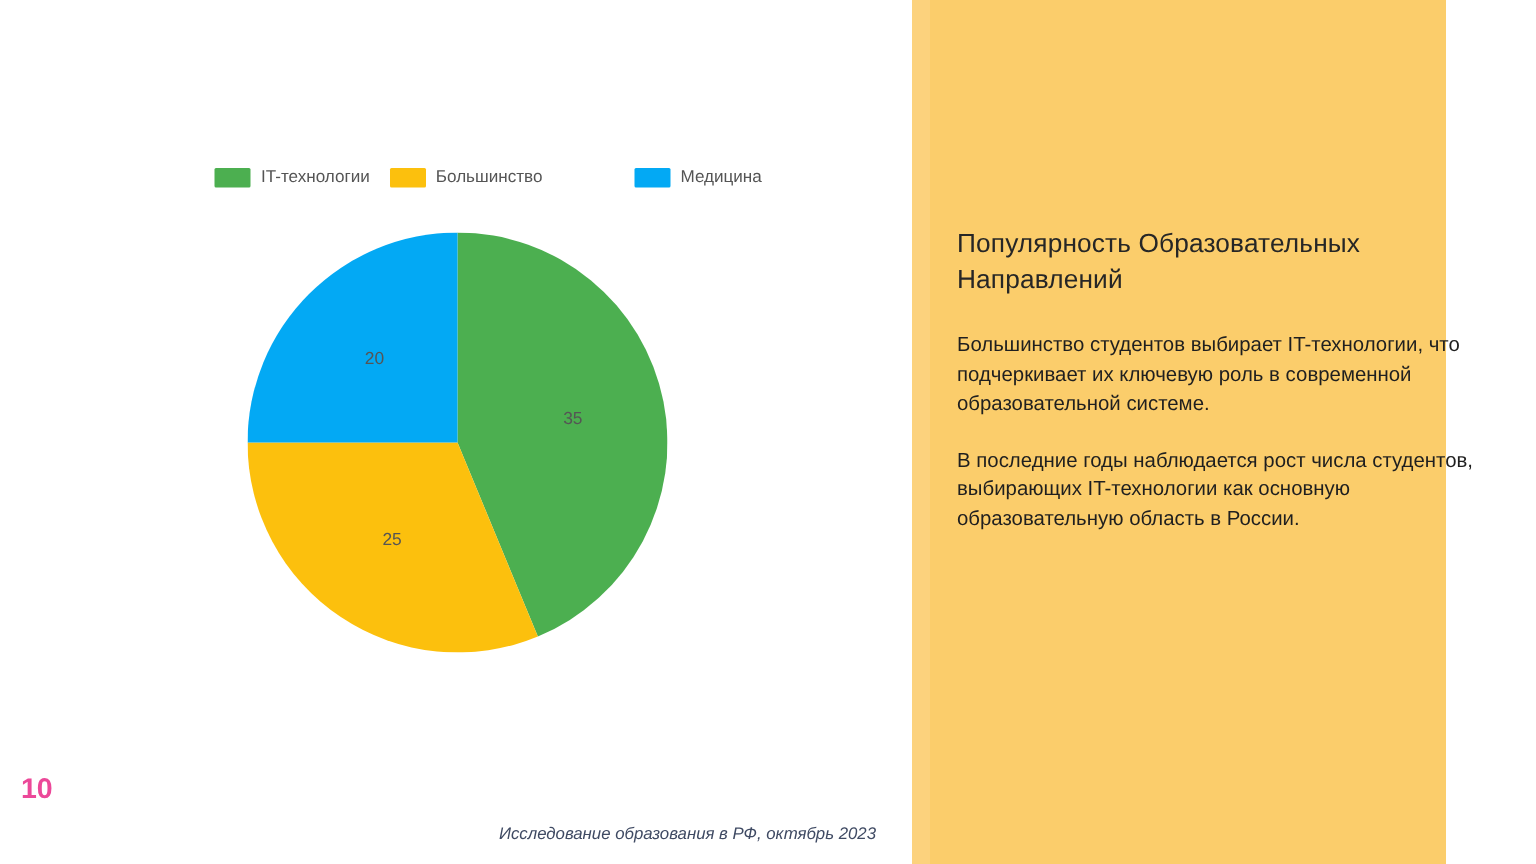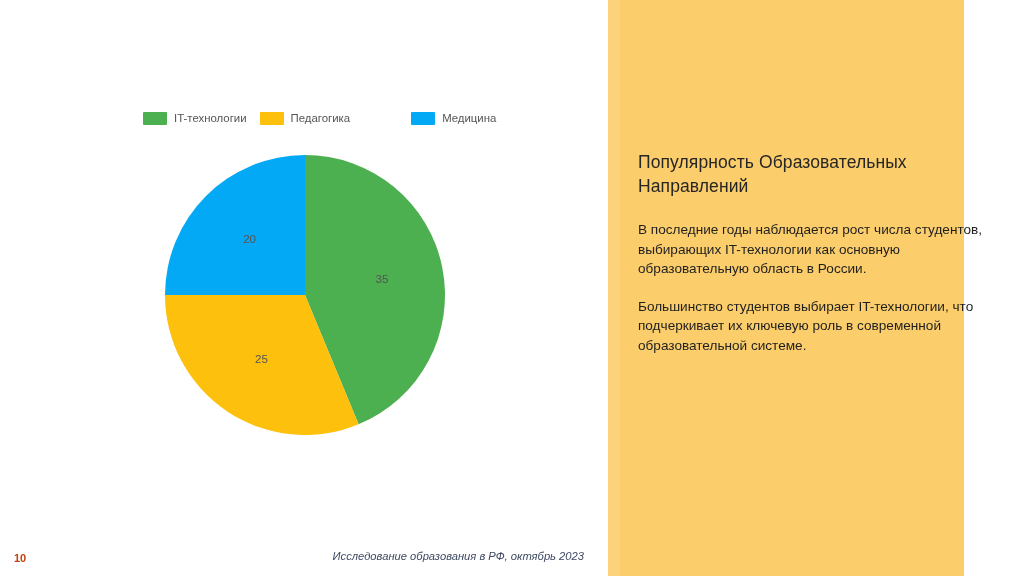--- a/index.html
+++ b/index.html
@@ -101,24 +101,24 @@
     font-size: 11.6px;
     fill: #555555;
     text-anchor: middle;
     dominant-baseline: middle;
   }
 
   
   .page-number {
     position: absolute;
     left: 14px;
-    top: 552px;
-    font-size: 11px;
+    top: 516px;
+    font-size: 19px;
     font-weight: bold;
-    color: #c2410c;
+    color: #ec4899;
   }
   .footer-note {
     position: absolute;
     left: 0;
     top: 550px;
     width: 596px;
     text-align: right;
     padding-right: 12px;
     font-size: 11.2px;
     font-style: italic;
@@ -135,21 +135,21 @@
 
   <div class="chart-area">
 
     <div class="legend">
       <div class="legend-item">
         <span class="legend-swatch" style="background: rgb(76, 175, 80);"></span>
         <span class="legend-label">IT-технологии</span>
       </div>
       <div class="legend-item">
         <span class="legend-swatch" style="background: rgb(252, 192, 13);"></span>
-        <span class="legend-label">Педагогика</span>
+        <span class="legend-label">Большинство</span>
       </div>
       <div class="legend-item">
         <span class="legend-swatch" style="background: rgb(3, 169, 244);"></span>
         <span class="legend-label">Медицина</span>
       </div>
     </div>
 
     <div class="pie-wrap">
       <svg width="280" height="280" viewBox="0 0 280 280">
         <g>
@@ -163,22 +163,22 @@
           <text id="lbl-2" class="pie-label" x="84.6" y="84.6">20</text>
         </g>
       </svg>
     </div>
   </div>
 
   <div class="right-panel">
     <div class="panel-edge-band"></div>
     <div class="panel-content">
       <div class="panel-title">Популярность Образовательных Направлений</div>
+      <p class="panel-para">Большинство студентов выбирает IT-технологии, что подчеркивает их ключевую роль в современной образовательной системе.</p>
       <p class="panel-para">В последние годы наблюдается рост числа студентов, выбирающих IT-технологии как основную образовательную область в России.</p>
-      <p class="panel-para">Большинство студентов выбирает IT-технологии, что подчеркивает их ключевую роль в современной образовательной системе.</p>
     </div>
   </div>
 
   <div class="page-number">10</div>
   <div class="footer-note">
     <span class="footer-note-inner">Исследование образования в РФ, октябрь 2023</span>
   </div>
 
 </div>
 

